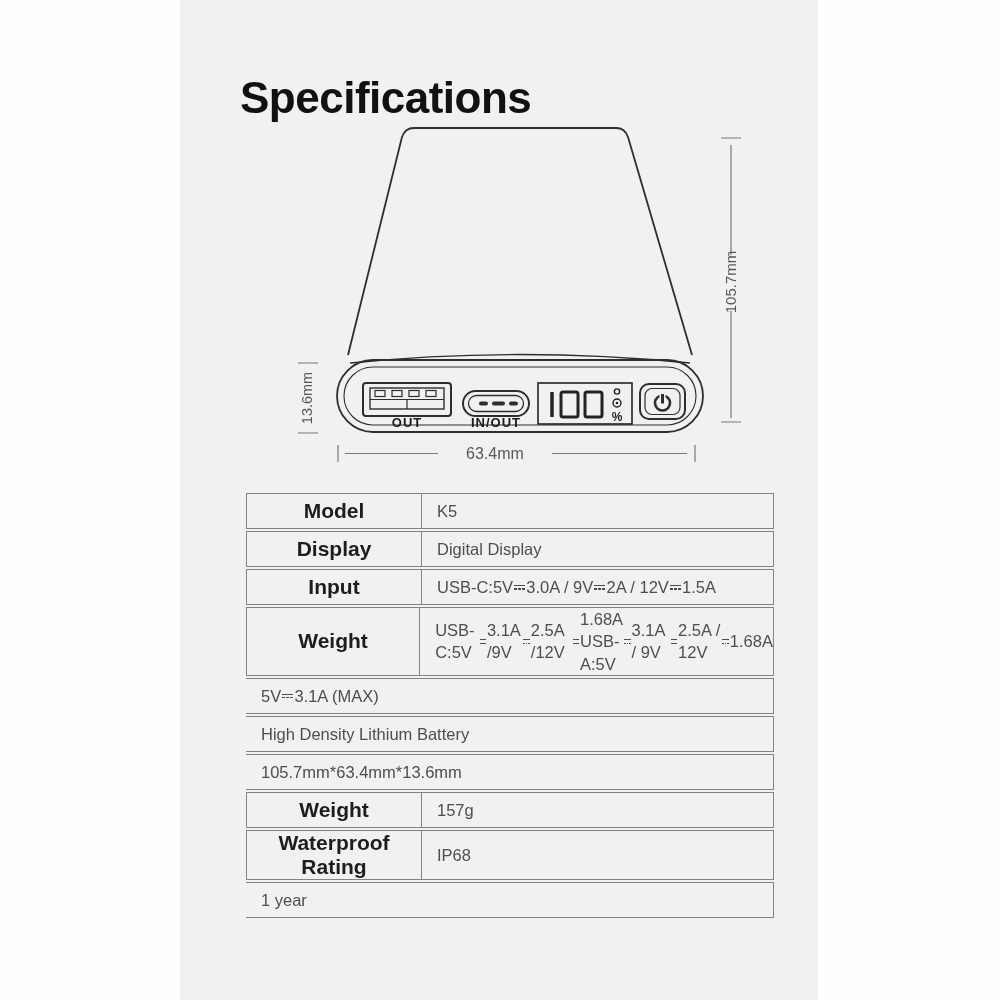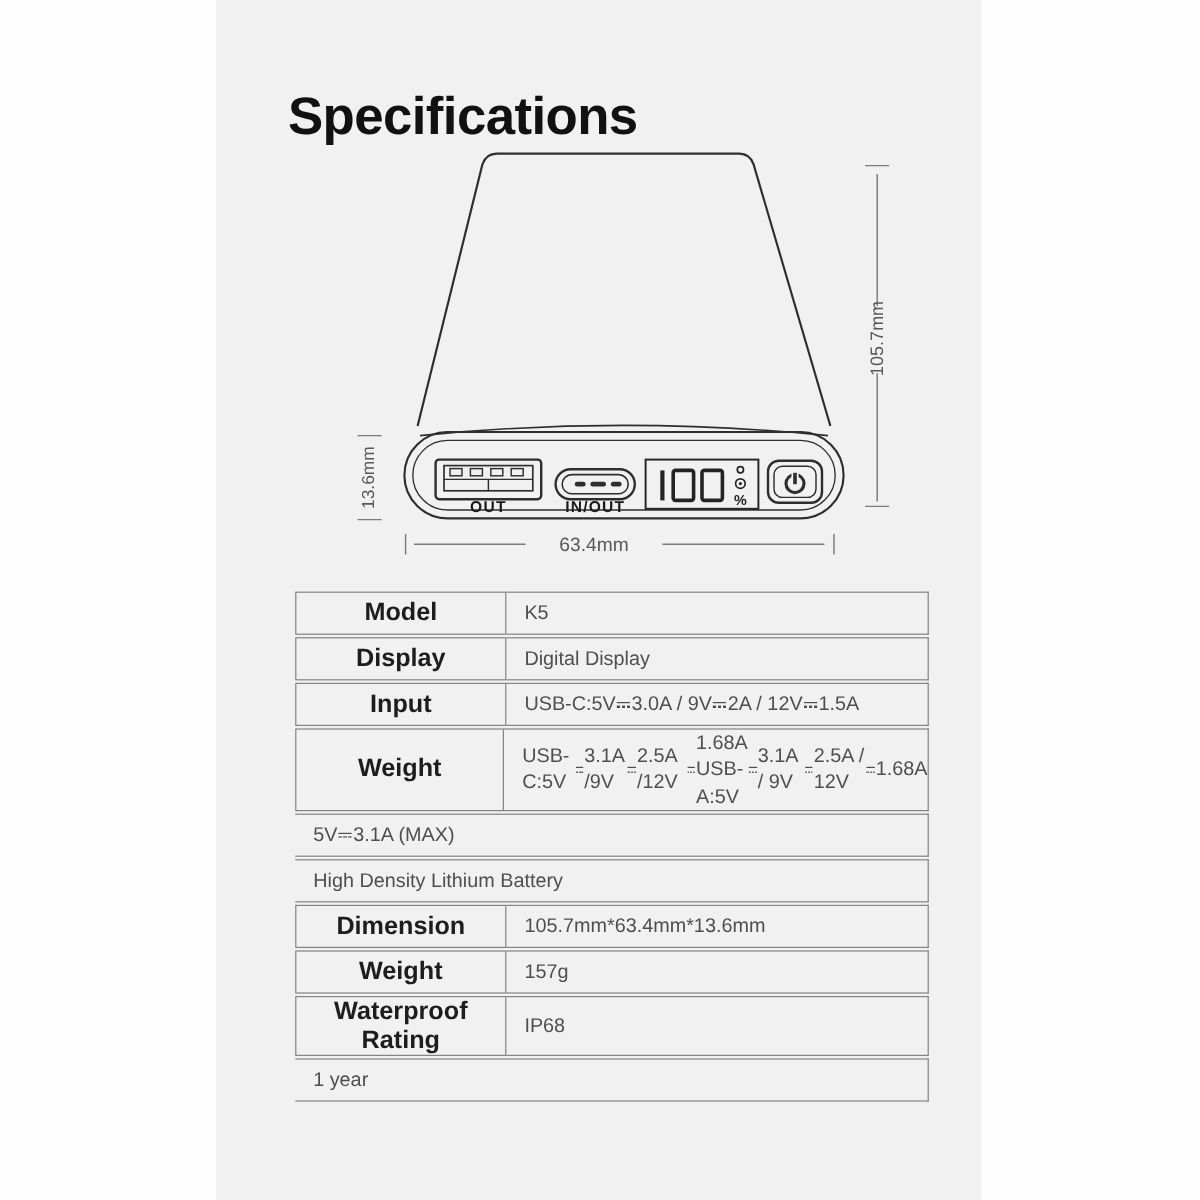--- a/index.html
+++ b/index.html
@@ -126,21 +126,20 @@
         <div class="cell-value">USB-C:5V<span class="dc"></span>3.1A /9V<span class="dc"></span>2.5A /12V<span class="dc"></span>1.68A
 USB-A:5V<span class="dc"></span>3.1A / 9V<span class="dc"></span>2.5A / 12V<span class="dc"></span>1.68A</div>
       </div>
       <div class="spec-row">
         <div class="cell-value">5V<span class="dc"></span>3.1A (MAX)</div>
       </div>
       <div class="spec-row">
         <div class="cell-value">High Density Lithium Battery</div>
       </div>
       <div class="spec-row">
-        <div class="cell-label">Dimension</div>
         <div class="cell-value">105.7mm*63.4mm*13.6mm</div>
       </div>
       <div class="spec-row">
         <div class="cell-label">Weight</div>
         <div class="cell-value">157g</div>
       </div>
       <div class="spec-row">
         <div class="cell-label">Waterproof Rating</div>
         <div class="cell-value">IP68</div>
       </div>

